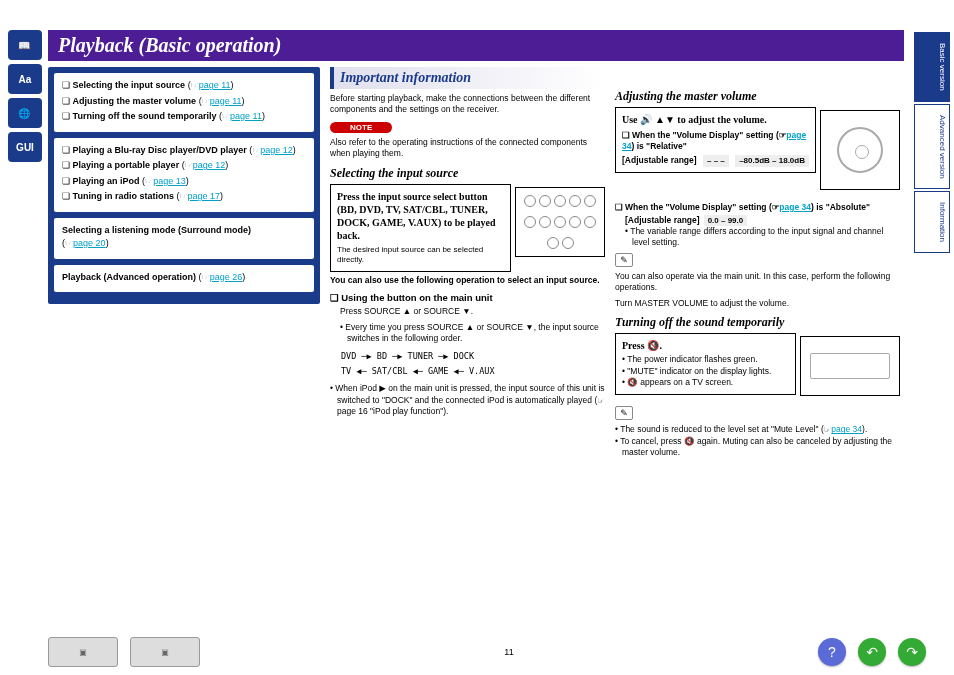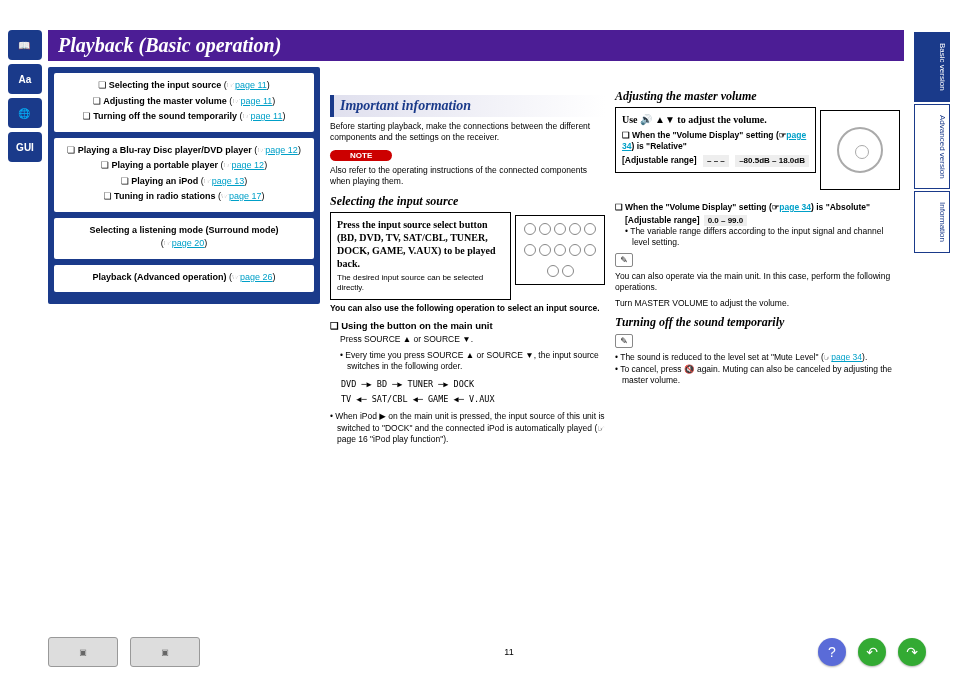--- a/index.html
+++ b/index.html
@@ -47,36 +47,36 @@
     font-weight: bold;
     font-family: "Times New Roman", serif;
     font-style: italic;
     margin-bottom: 6px;
   }
   .three-col {
     display: flex;
     gap: 10px;
   }
   .col-left { width: 272px; }
-  .col-mid  { width: 275px; margin-top: 28px; }
+  .col-mid  { width: 275px; }
   .col-right{ width: 285px; }
   .toc-box {
     background: #1a3a8a;
     padding: 6px;
     border-radius: 2px;
   }
   .toc-group {
     background: #fff;
     border-radius: 2px;
     padding: 6px 8px;
     margin-bottom: 6px;
     font-size: 9px;
     line-height: 1.5;
   }
-  .toc-group div { margin-bottom: 2px; text-align: center; }
+  .toc-group div { margin-bottom: 2px; }
   .plink { color: #00a0c8; text-decoration: underline; cursor: pointer; }
   .sect-bar {
     border-left: 4px solid #1a3a8a;
     background: linear-gradient(to right, #e0e0ee, #fff);
     padding: 3px 6px;
     font-size: 14px;
     font-weight: bold;
     color: #1a3a8a;
     font-family: "Times New Roman", serif;
     font-style: italic;
@@ -297,20 +297,35 @@
       <div class="adj-range indent"><span>[Adjustable range]</span><span class="range-val">0.0 – 99.0</span></div>
       <ul class="bullets indent">
           <li>The variable range differs according to the input signal and channel level setting.</li>
         </ul>
 
       <div class="pencil-box">✎</div>
       <div class="body-text">You can also operate via the main unit. In this case, perform the following operations.</div>
       <div class="body-text">Turn MASTER VOLUME to adjust the volume.</div>
 
       <h3 class="sub">Turning off the sound temporarily</h3>
+      <div class="mid-layout">
+        <div class="mid-text">
+          <div class="callout">
+            <div class="serif-line">Press 🔇.</div>
+            <ul class="bullets" style="margin-top:2px">
+              <li>The power indicator flashes green.</li>
+              <li>"MUTE" indicator on the display lights.</li>
+              <li>🔇 appears on a TV screen.</li>
+            </ul>
+          </div>
+        </div>
+        <div class="remote-box" style="width:100px;flex:0 0 100px;height:60px">
+          <div style="width:80px;height:26px;border:1px solid #aaa;border-radius:2px"></div>
+        </div>
+      </div>
 
       <div class="pencil-box">✎</div>
       <ul class="bullets">
         <li><span>The sound is reduced to the level set at "Mute Level" (☞</span><span class="plink">page 34</span><span>).</span></li>
         <li>To cancel, press 🔇 again. Muting can also be canceled by adjusting the master volume.</li>
       </ul>
     </div>
   </div>
 </div>
 

